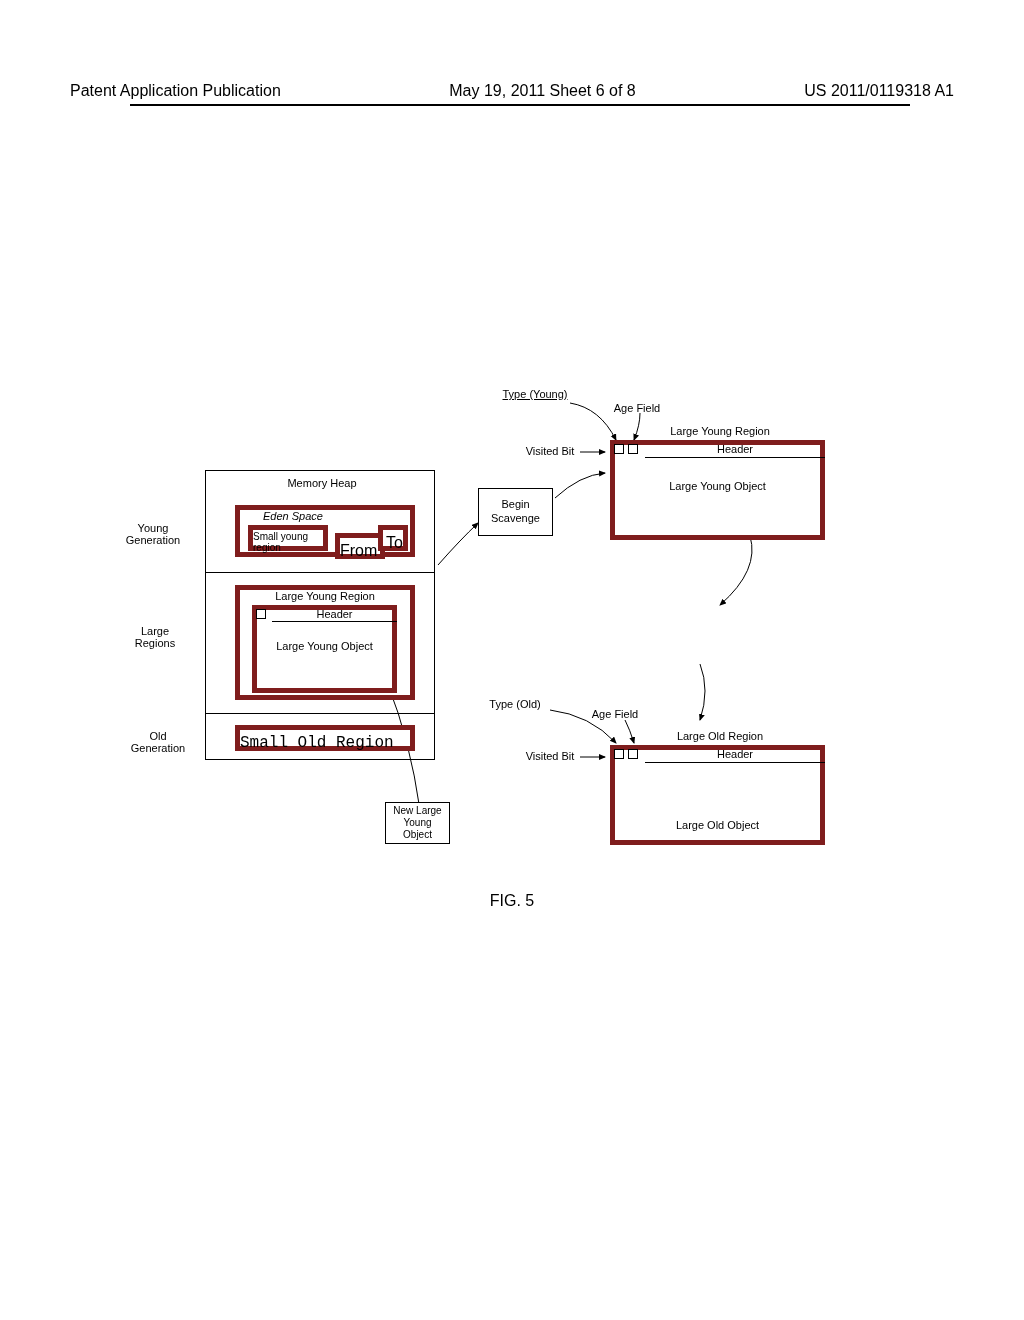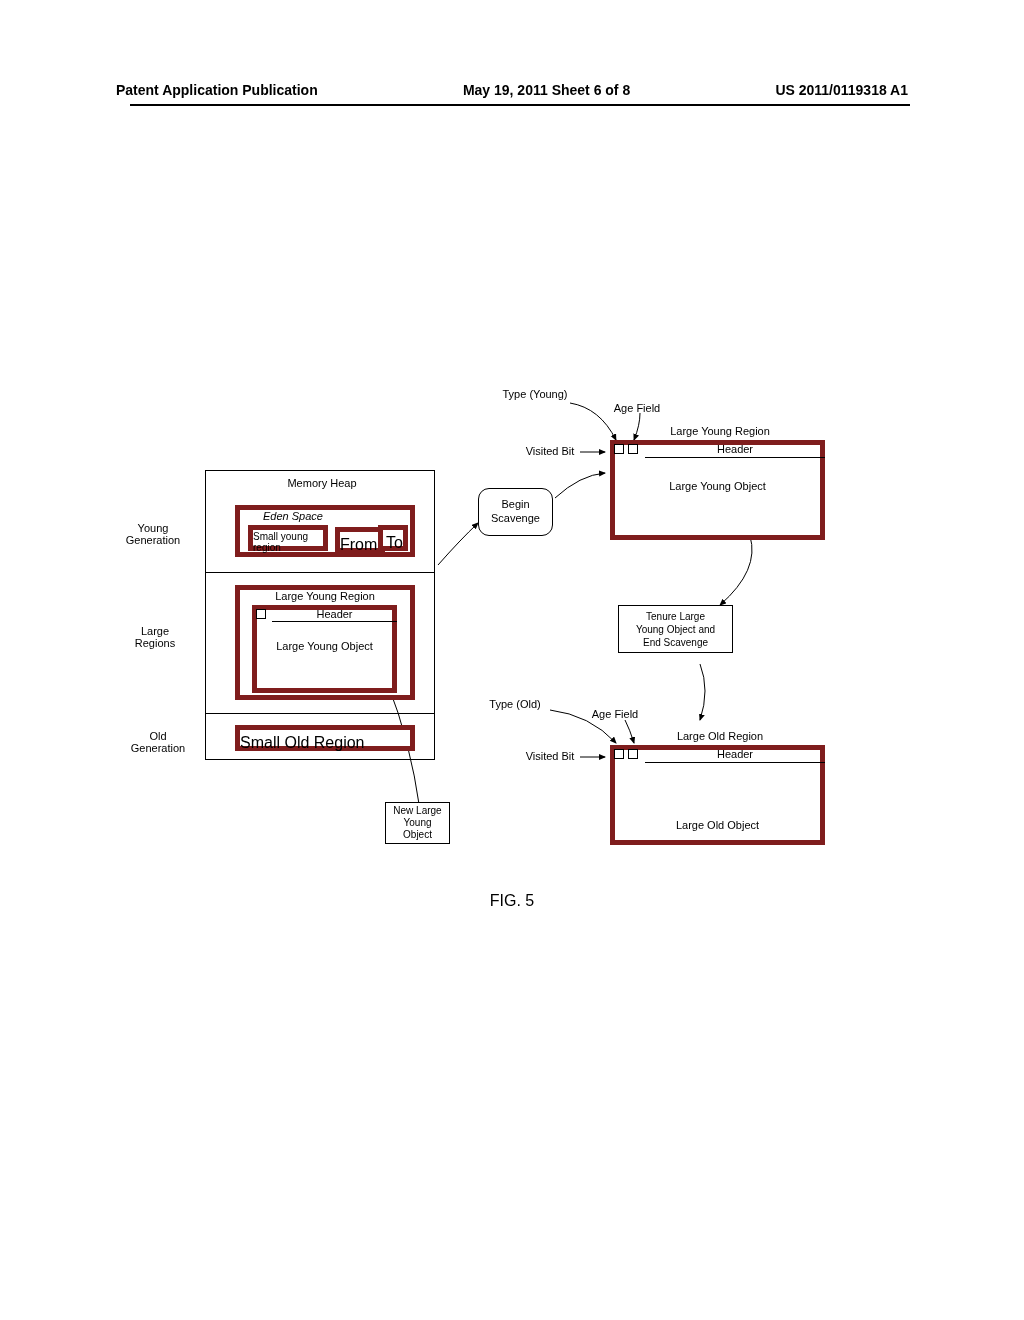--- a/index.html
+++ b/index.html
@@ -10,23 +10,23 @@
       position: relative;
       background: white;
     }
     .page-header {
       position: absolute;
       top: 82px;
       left: 0;
       width: 100%;
       display: flex;
       justify-content: space-between;
-      padding: 0 116px;
-      font-size: 14px;
-      font-weight: bold;
+      padding: 0 70px;
+      font-size: 16px;
+      font-weight: normal;
     }
     .header-line {
       position: absolute;
       top: 104px;
       left: 130px;
       width: 780px;
       border-top: 2px solid black;
     }
     .diagram {
       position: absolute;
@@ -40,21 +40,21 @@
       border: 1px solid black;
       font-size: 11px;
       text-align: center;
       background: white;
     }
     .label {
       position: absolute;
       font-size: 11px;
       text-align: center;
     }
-    .dotted { border-style: dotted; }
+    .dotted { border-style: dotted; font-family: Liberation Mono, monospace; }
     .outer-box {
       position: absolute;
       border: 1px solid black;
     }
     .inner-box {
       position: absolute;
       border: 5px solid #7f1d1d;
       background: white;
     }
     .figure-label {
@@ -133,53 +133,50 @@
   <div class="outer-box" style="left:205px; top:90px; width:230px; height:290px;"></div>
   <div class="label" style="left:207px; top:97px; width:230px;">Memory Heap</div>
 
   <div style="position:absolute; left:205px; top:192px; width:230px; border-top:1px solid black;"></div>
   <div style="position:absolute; left:205px; top:333px; width:230px; border-top:1px solid black;"></div>
 
   <div class="inner-box dotted" style="left:235px; top:125px; width:180px; height:52px;"></div>
   <div class="label" style="left:248px; top:130px; width:90px;font-style:italic;">Eden Space</div>
   <div class="inner-box" style="left:248px; top:145px; width:80px; height:26px; font-size:10px; white-space:pre-line; line-height:1.1; padding-top:1px;">Small young
 region</div>
-  <div class="inner-box" style="left:335px; top:147px; width:50px; height:26px; line-height:26px;">From</div>
+  <div class="inner-box" style="left:335px; top:153px; width:50px; height:26px; line-height:26px;">From</div>
   <div class="inner-box" style="left:378px; top:145px; width:30px; height:26px; line-height:26px;text-align:right;">To</div>
 
   <div class="inner-box dotted" style="left:235px; top:205px; width:180px; height:115px;"></div>
   <div class="label" style="left:235px; top:210px; width:180px;">Large Young Region</div>
   <div class="inner-box" style="left:252px; top:225px; width:145px; height:88px;"></div>
   <div class="small-square" style="left:256px; top:229px;"></div>
   <div class="label" style="left:272px; top:228px; width:125px; border-bottom:1px solid black; padding-bottom:1px;">Header</div>
   <div class="label" style="left:252px; top:260px; width:145px;">Large Young Object</div>
 
   <div class="inner-box dotted" style="left:235px; top:345px; width:180px; height:26px; line-height:26px;">Small Old Region</div>
 
   <div class="box" style="left:385px; top:422px; width:65px; height:42px; font-size:10px; white-space:pre-line; padding-top:2px; line-height:1.2;">New Large
 Young
 Object</div>
 
-  <div class="box" style="left:478px; top:108px; width:75px; height:48px; white-space:pre-line; padding-top:8px; line-height:1.3;border-radius:11px;">Begin
+  <div class="box" style="left:478px; top:108px; width:75px; height:48px; white-space:pre-line; padding-top:8px; line-height:1.3;">Begin
 Scavenge</div>
 
-  <div class="label" style="left:490px; top:8px; width:90px;">Type (Young)</div>
+  <div class="label" style="left:490px; top:8px; width:90px;text-decoration:underline;">Type (Young)</div>
   <div class="label" style="left:602px; top:22px; width:70px;">Age Field</div>
   <div class="label" style="left:520px; top:65px; width:60px;">Visited Bit</div>
 
   <div class="label" style="left:640px; top:45px; width:160px;">Large Young Region</div>
   <div class="inner-box" style="left:610px; top:60px; width:215px; height:100px;"></div>
   <div class="small-square" style="left:614px; top:64px;"></div>
   <div class="small-square" style="left:628px; top:64px;"></div>
   <div class="label" style="left:645px; top:63px; width:180px; border-bottom:1px solid black; padding-bottom:2px;">Header</div>
   <div class="label" style="left:610px; top:100px; width:215px;">Large Young Object</div>
 
-  <div class="box" style="left:618px; top:225px; width:115px; height:48px; font-size:10px; white-space:pre-line; padding-top:4px; line-height:1.3;">Tenure Large
-Young Object and
-End Scavenge</div>
 
   <div class="label" style="left:475px; top:318px; width:80px;">Type (Old)</div>
   <div class="label" style="left:580px; top:328px; width:70px;">Age Field</div>
   <div class="label" style="left:520px; top:370px; width:60px;">Visited Bit</div>
 
   <div class="label" style="left:640px; top:350px; width:160px;">Large Old Region</div>
   <div class="inner-box" style="left:610px; top:365px; width:215px; height:100px;"></div>
   <div class="small-square" style="left:614px; top:369px;"></div>
   <div class="small-square" style="left:628px; top:369px;"></div>
   <div class="label" style="left:645px; top:368px; width:180px; border-bottom:1px solid black; padding-bottom:2px;">Header</div>

